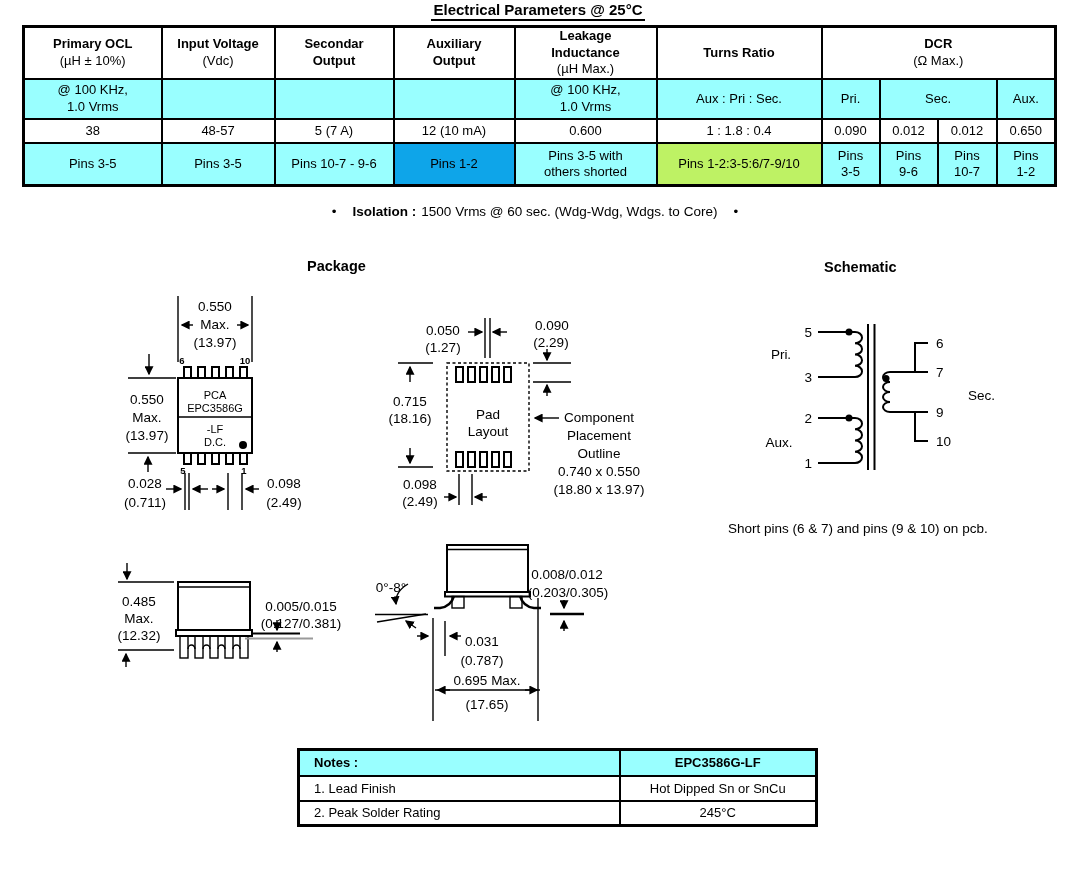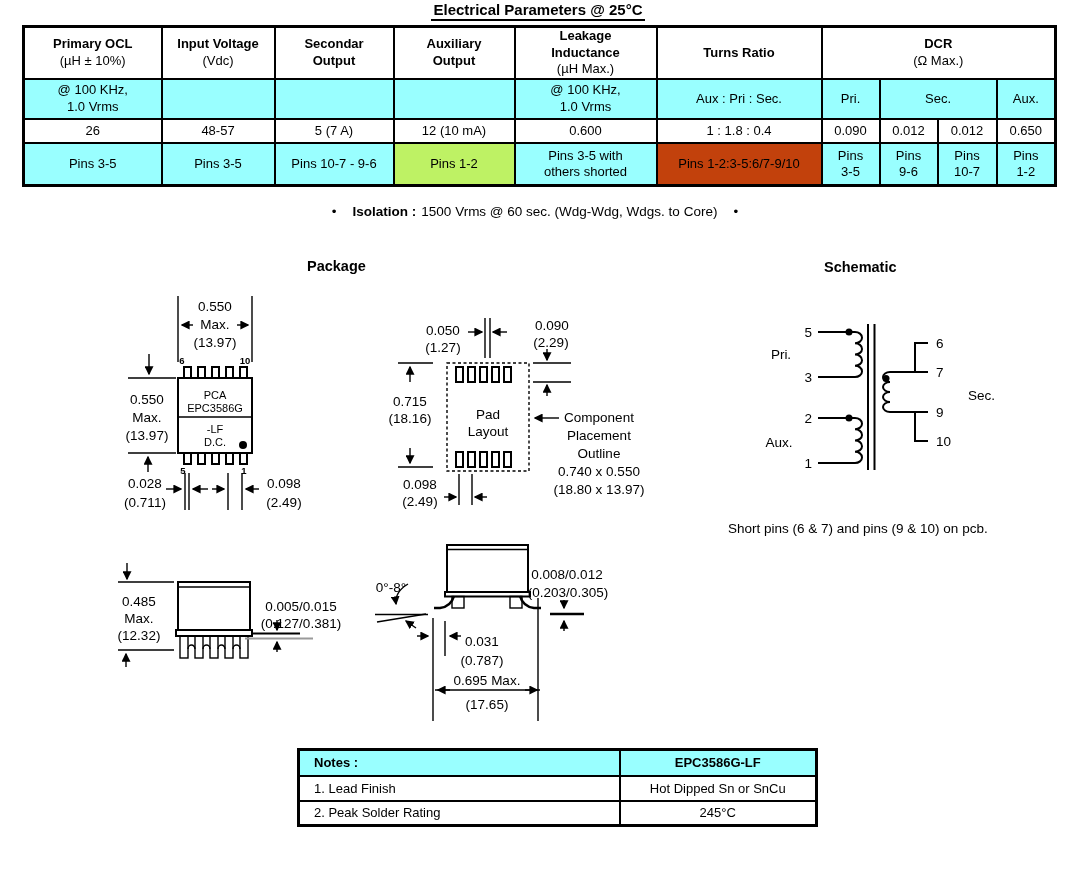--- a/index.html
+++ b/index.html
@@ -148,21 +148,21 @@
             <div>Pri.</div>
           </td>
       <td class="cy" colspan="2" style="background: rgb(153, 255, 255);">
             <div>Sec.</div>
           </td>
       <td class="cy" style="background: rgb(153, 255, 255);">
             <div>Aux.</div>
           </td>
     </tr>
     <tr class="rh3">
-      <td>26</td>
+      <td>38</td>
       <td>48-57</td>
       <td>5 (7 A)</td>
       <td>12 (10 mA)</td>
       <td>0.600</td>
       <td>1 : 1.8 : 0.4</td>
       <td>0.090</td>
       <td>0.012</td>
       <td>0.012</td>
       <td>0.650</td>
     </tr>
@@ -172,29 +172,29 @@
             <div></div>
           </td>
       <td class="cy" style="background: rgb(153, 255, 255);">
             <div>Pins 3-5</div>
             <div></div>
           </td>
       <td class="cy" style="background: rgb(153, 255, 255);">
             <div>Pins 10-7 - 9-6</div>
             <div></div>
           </td>
-      <td class="cy" style="background: #bef264;">
+      <td class="cy" style="background: #0ea5e9;">
             <div>Pins 1-2</div>
             <div></div>
           </td>
       <td class="cy" style="background: rgb(153, 255, 255);">
             <div>Pins 3-5 with</div>
             <div>others shorted</div>
           </td>
-      <td class="cy" style="background: #c2410c;">
+      <td class="cy" style="background: #bef264;">
             <div>Pins 1-2:3-5:6/7-9/10</div>
             <div></div>
           </td>
       <td class="cy" style="background: rgb(153, 255, 255);">
             <div>Pins</div>
             <div>3-5</div>
           </td>
       <td class="cy" style="background: rgb(153, 255, 255);">
             <div>Pins</div>
             <div>9-6</div>

